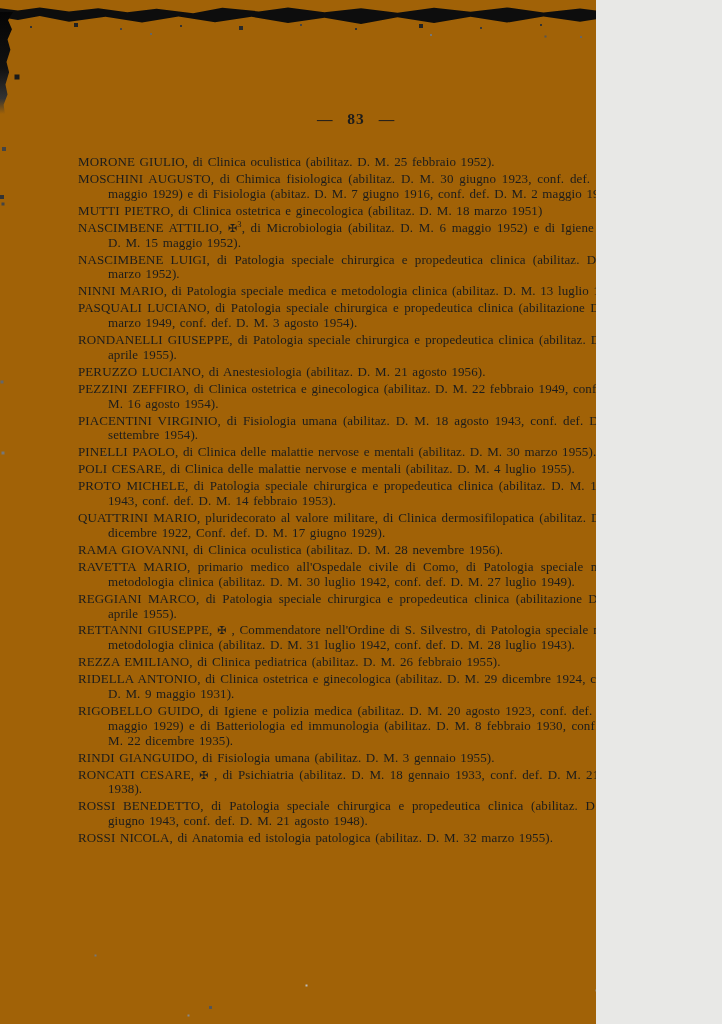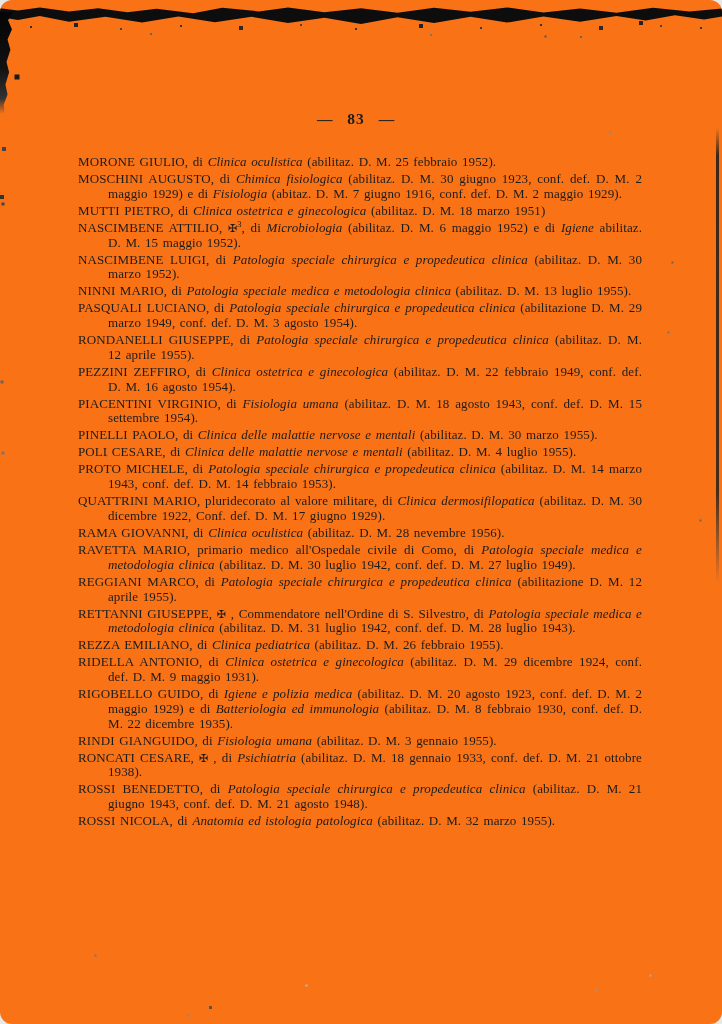--- a/index.html
+++ b/index.html
@@ -1,24 +1,23 @@
 <!DOCTYPE html>
 <html><head>
 <meta charset="utf-8">
 <style>
   html, body { margin: 0; padding: 0; background: #e8e8e6; }
   .page {
     position: relative;
-    width: 722px;
+    width: 596px;
     height: 1024px;
-    background: #f97316;
+    background: #a16207;
     overflow: hidden;
     font-family: "Liberation Serif", serif;
     color: #1c1c1c;
-    border-radius: 12px;
   }
 
   
   .top-band {
     position: absolute; top: 6px; left: -4px; width: 730px; height: 18px;
     background: #0d0d0d;
     clip-path: polygon(0% 10%, 3% 25%, 6% 8%, 10% 30%, 14% 12%, 18% 35%, 22% 15%,
       27% 40%, 31% 10%, 36% 30%, 40% 8%, 45% 35%, 50% 12%, 55% 38%, 60% 10%,
       65% 32%, 70% 8%, 75% 36%, 80% 14%, 85% 38%, 90% 10%, 95% 30%, 100% 12%,
       100% 55%, 97% 75%, 93% 52%, 89% 80%, 85% 55%, 80% 88%, 75% 58%, 70% 92%,
@@ -75,21 +74,21 @@
   .entry {
     margin: 0 0 2.2px 0;
     padding-left: 30px;
     text-indent: -30px;
     text-align: justify;
     font-size: 13px;
     line-height: 14.8px;
     word-spacing: 1.2px;
     letter-spacing: 0.1px;
   }
-  .entry .it { font-style: italic; }
+  .entry .it { }
   .entry .cross { font-size: 11px; }
   .entry sup { font-size: 8.5px; line-height: 0; }
 </style>
 </head>
 <body>
 
 <div class="page">
 
   <div class="top-band"></div>
   <div class="band-speckles"></div>
@@ -102,20 +101,21 @@
 
   <div class="content">
       <p class="entry"><span>MORONE GIULIO, di </span><span class="it">Clinica oculistica</span><span> (abilitaz. D. M. 25 febbraio 1952).</span></p>
       <p class="entry"><span>MOSCHINI AUGUSTO, di </span><span class="it">Chimica fisiologica</span><span> (abilitaz. D. M. 30 giugno 1923, conf. def. D. M. 2 maggio 1929) e di </span><span class="it">Fisiologia</span><span> (abitaz. D. M. 7 giugno 1916, conf. def. D. M. 2 maggio 1929).</span></p>
       <p class="entry"><span>MUTTI PIETRO, di </span><span class="it">Clinica ostetrica e ginecologica</span><span> (abilitaz. D. M. 18 marzo 1951)</span></p>
       <p class="entry"><span>NASCIMBENE ATTILIO, </span><span class="cross">✠</span><sup>3</sup><span>, di </span><span class="it">Microbiologia</span><span> (abilitaz. D. M. 6 maggio 1952) e di </span><span class="it">Igiene</span><span> abilitaz. D. M. 15 maggio 1952).</span></p>
       <p class="entry"><span>NASCIMBENE LUIGI, di </span><span class="it">Patologia speciale chirurgica e propedeutica clinica</span><span> (abilitaz. D. M. 30 marzo 1952).</span></p>
       <p class="entry"><span>NINNI MARIO, di </span><span class="it">Patologia speciale medica e metodologia clinica</span><span> (abilitaz. D. M. 13 luglio 1955).</span></p>
       <p class="entry"><span>PASQUALI LUCIANO, di </span><span class="it">Patologia speciale chirurgica e propedeutica clinica</span><span> (abilitazione D. M. 29 marzo 1949, conf. def. D. M. 3 agosto 1954).</span></p>
       <p class="entry"><span>RONDANELLI GIUSEPPE, di </span><span class="it">Patologia speciale chirurgica e propedeutica clinica</span><span> (abilitaz. D. M. 12 aprile 1955).</span></p>
+      <p class="entry"><span>PERUZZO LUCIANO, di </span><span class="it">Anestesiologia</span><span> (abilitaz. D. M. 21 agosto 1956).</span></p>
       <p class="entry"><span>PEZZINI ZEFFIRO, di </span><span class="it">Clinica ostetrica e ginecologica</span><span> (abilitaz. D. M. 22 febbraio 1949, conf. def. D. M. 16 agosto 1954).</span></p>
       <p class="entry"><span>PIACENTINI VIRGINIO, di </span><span class="it">Fisiologia umana</span><span> (abilitaz. D. M. 18 agosto 1943, conf. def. D. M. 15 settembre 1954).</span></p>
       <p class="entry"><span>PINELLI PAOLO, di </span><span class="it">Clinica delle malattie nervose e mentali</span><span> (abilitaz. D. M. 30 marzo 1955).</span></p>
       <p class="entry"><span>POLI CESARE, di </span><span class="it">Clinica delle malattie nervose e mentali</span><span> (abilitaz. D. M. 4 luglio 1955).</span></p>
       <p class="entry"><span>PROTO MICHELE, di </span><span class="it">Patologia speciale chirurgica e propedeutica clinica</span><span> (abilitaz. D. M. 14 marzo 1943, conf. def. D. M. 14 febbraio 1953).</span></p>
       <p class="entry"><span>QUATTRINI MARIO, pluridecorato al valore militare, di </span><span class="it">Clinica dermosifilopatica</span><span> (abilitaz. D. M. 30 dicembre 1922, Conf. def. D. M. 17 giugno 1929).</span></p>
       <p class="entry"><span>RAMA GIOVANNI, di </span><span class="it">Clinica oculistica</span><span> (abilitaz. D. M. 28 nevembre 1956).</span></p>
       <p class="entry"><span>RAVETTA MARIO, primario medico all'Ospedale civile di Como, di </span><span class="it">Patologia speciale medica e metodologia clinica</span><span> (abilitaz. D. M. 30 luglio 1942, conf. def. D. M. 27 luglio 1949).</span></p>
       <p class="entry"><span>REGGIANI MARCO, di </span><span class="it">Patologia speciale chirurgica e propedeutica clinica</span><span> (abilitazione D. M. 12 aprile 1955).</span></p>
       <p class="entry"><span>RETTANNI GIUSEPPE, </span><span class="cross">✠</span><span> , Commendatore nell'Ordine di S. Silvestro, di </span><span class="it">Patologia speciale medica e metodologia clinica</span><span> (abilitaz. D. M. 31 luglio 1942, conf. def. D. M. 28 luglio 1943).</span></p>

